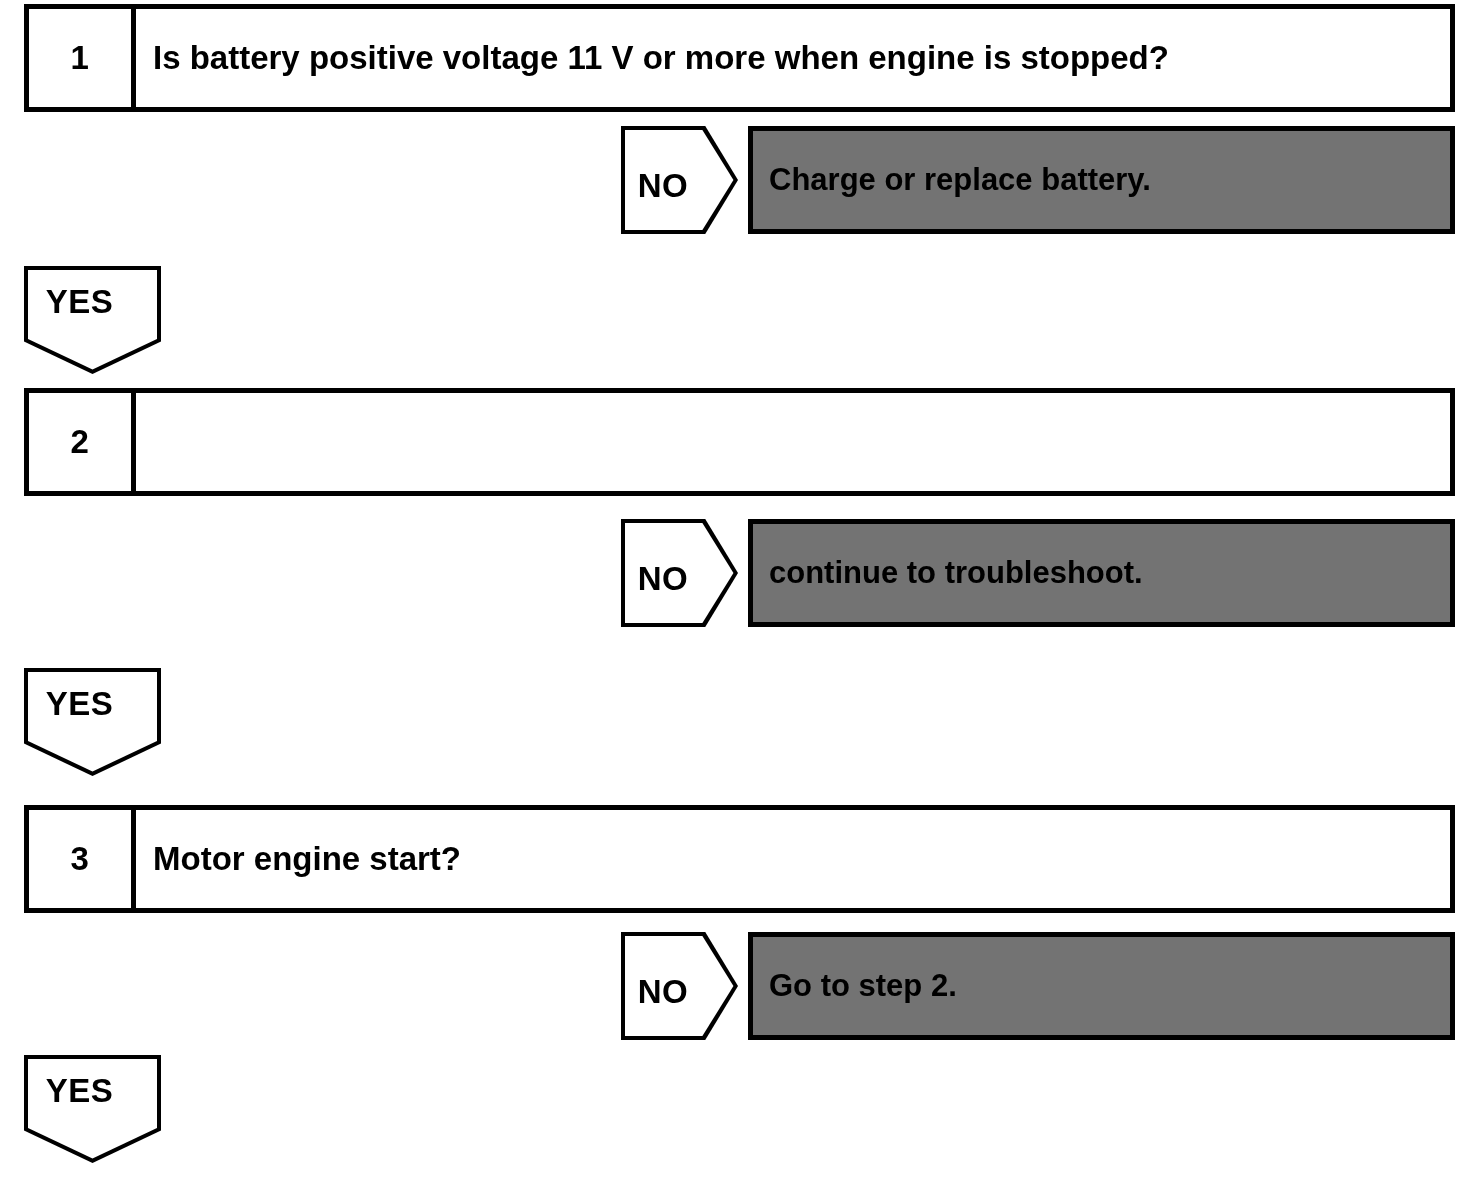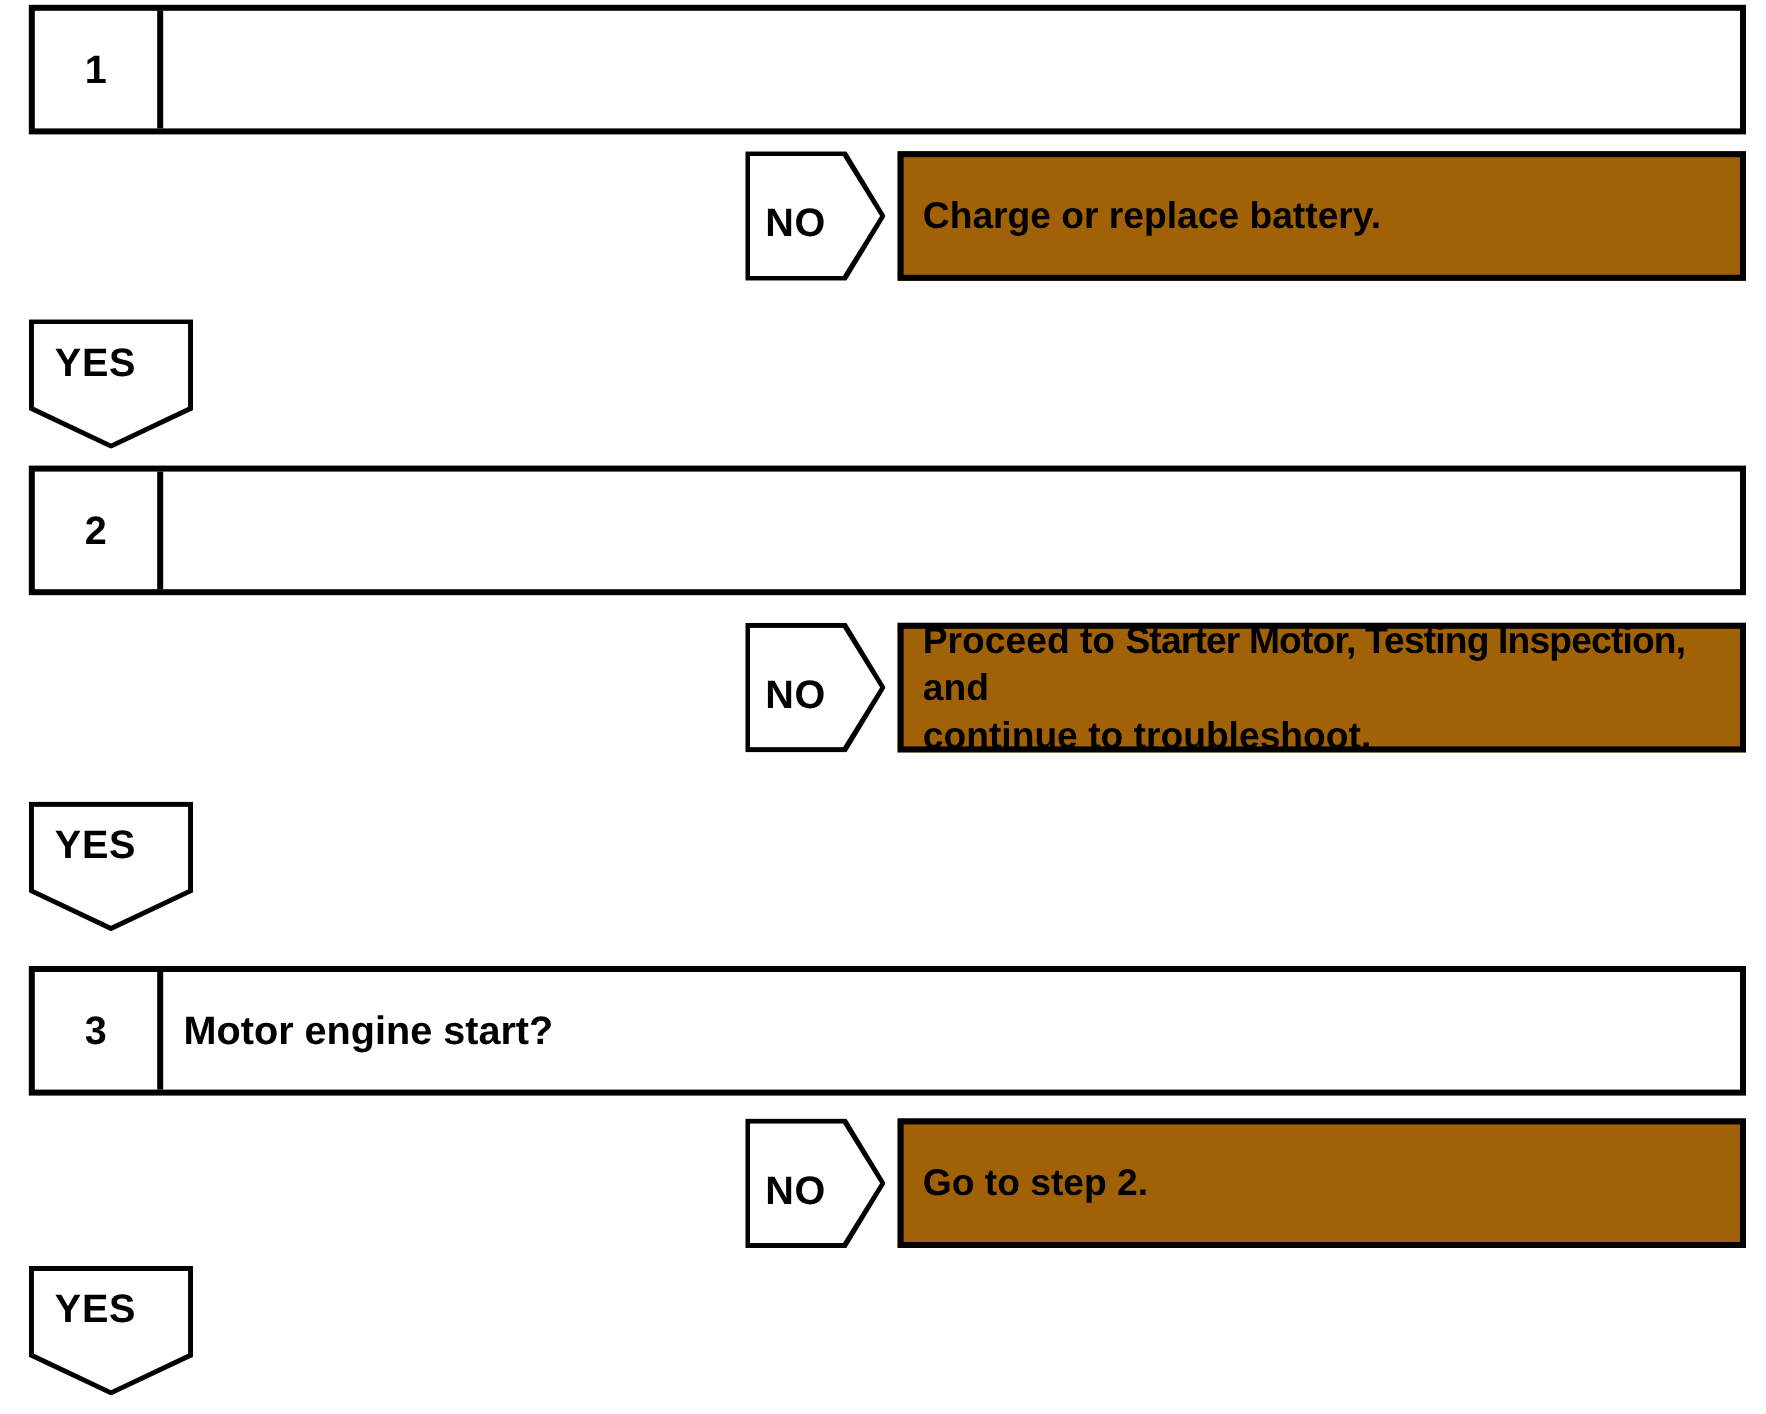--- a/index.html
+++ b/index.html
@@ -96,21 +96,21 @@
     letter-spacing: 0.5px;
   }
   .no-result {
     position: absolute;
     left: 127px;            
     top: 0;
     width: 707px;           
     height: 108px;
     box-sizing: border-box;
     border: 5px solid #000;
-    background: #a16207;
+    background: #737373;
     display: flex;
     align-items: center;
     padding-left: 16px;
     padding-right: 12px;
     font-size: 31px;
     font-weight: bold;
     line-height: 1.28;
   }
   .cond-font {
     font-family: "Liberation Sans Narrow", "Liberation Sans", sans-serif;
@@ -152,20 +152,21 @@
     letter-spacing: 0.5px;
   }
 </style>
 </head>
 <body>
 
 <div class="sheet">
 
   <div class="step-row" style="top:4px;">
     <div class="step-num">1</div>
+    <div class="step-text">Is battery positive voltage 11 V or more when engine is stopped?</div>
   </div>
 
   <div class="no-branch" style="top:126px;">
     <div class="no-tag">
       <div class="no-tag-inner"></div>
     </div>
     <div class="no-tag-label">NO</div>
     <div class="no-result">
       <div>
         <div>
@@ -185,21 +186,20 @@
   </div>
 
   <div class="no-branch" style="top:519px;">
     <div class="no-tag">
       <div class="no-tag-inner"></div>
     </div>
     <div class="no-tag-label">NO</div>
     <div class="no-result">
       <div>
         <div>
-            <div><span>Proceed to </span><span class="cond-font">Starter Motor, Testing Inspection,</span><span> and</span></div>
             <div><span>continue to troubleshoot.</span></div>
           </div>
       </div>
     </div>
   </div>
 
   <div class="yes-tag" style="top:668px;">
     <div class="yes-tag-inner"></div>
   </div>
   <div class="yes-tag-label" style="position:absolute;left:24px;top:668px;">YES</div>

